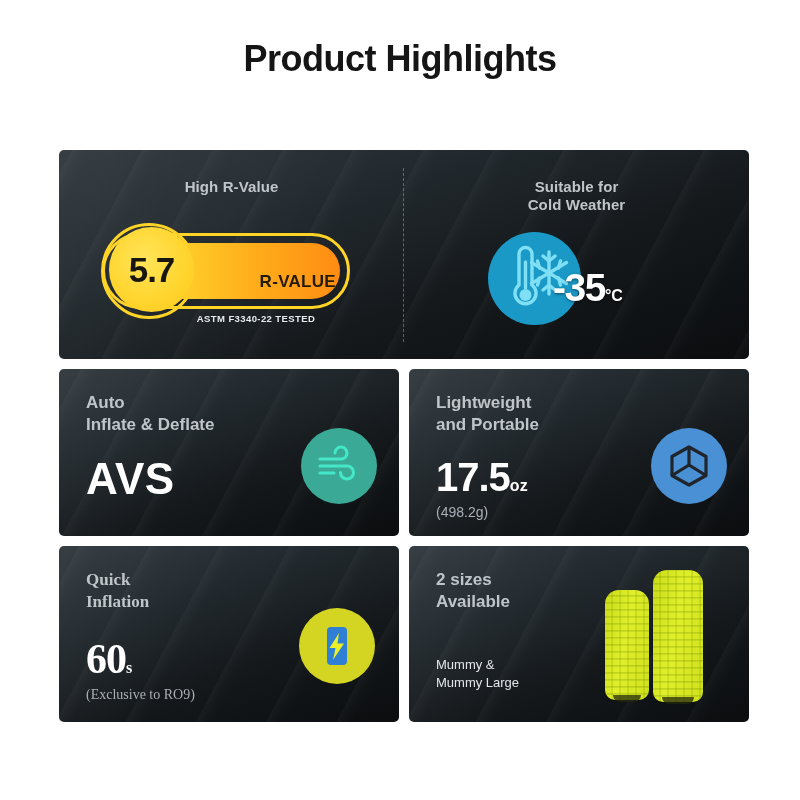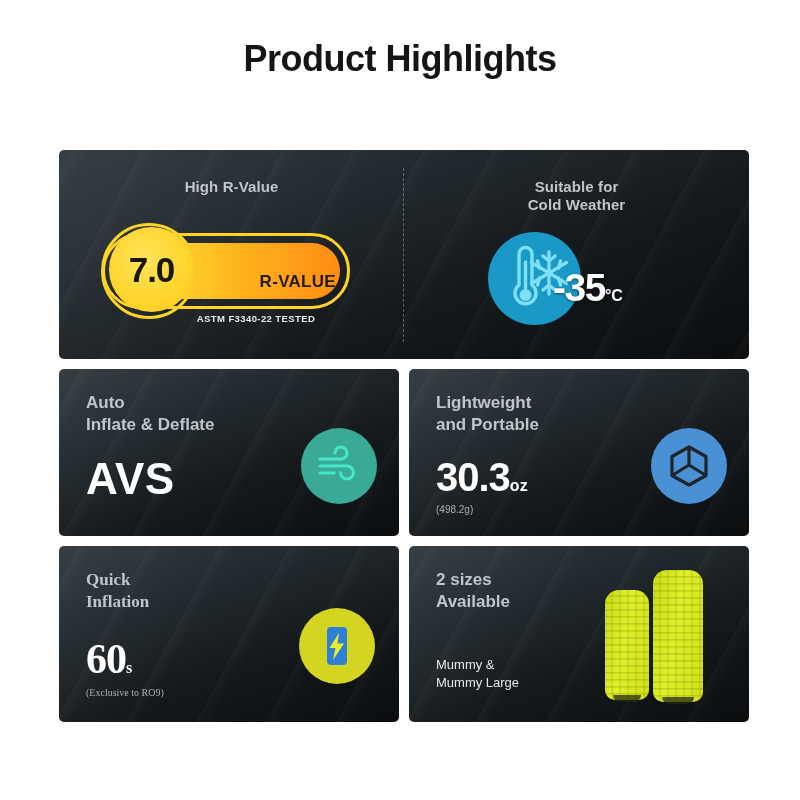--- a/index.html
+++ b/index.html
@@ -231,21 +231,21 @@
     white-space: nowrap;
   }
   .stat-avs  { top: 88px;  font-size: 44px; letter-spacing: 0.5px; }
   .stat-wt   { top: 88px;  font-size: 40px; letter-spacing: -1px; }
   .stat-sec  { top: 92px;  font-size: 42px; letter-spacing: -1px; }
   .stat-unit { font-size: 16px; font-weight: bold; letter-spacing: 0; }
   .card-sub {
     position: absolute;
     left: 27px;
     color: #a9b0b6;
-    font-size: 10px;
+    font-size: 14px;
     font-weight: normal;
   }
   .sub-wt  { top: 135px; }
   .sub-sec { top: 141px; }
   .sizes-sub {
     position: absolute;
     left: 27px;
     top: 110px;
     color: #e2e6e9;
     font-size: 13px;
@@ -314,21 +314,21 @@
 
         <div class="half half-left">
           <div class="head-center">High R-Value</div>
 
           <div class="rv-wrap">
             <div class="rv-outline"></div>
             <div class="rv-outline-circ"></div>
             <div class="rv-pill"></div>
             <div class="rv-label">R-VALUE</div>
             <div class="rv-circle">
-              <span class="rv-score">7.0</span>
+              <span class="rv-score">5.7</span>
             </div>
             <div class="rv-astm">ASTM F3340-22 TESTED</div>
           </div>
         </div>
 
         <div class="half half-right">
           <div class="head-center">
             <div>Suitable for</div>
             <div>Cold Weather</div>
           </div>
@@ -381,21 +381,21 @@
         </div>
       </div>
     </div>
 
     <div class="panel card-light">
       <div class="panel-inner">
         <div class="card-head">
           <div>Lightweight</div>
           <div>and Portable</div>
         </div>
-        <div class="card-stat stat-wt"><span>30.3</span><span class="stat-unit">oz</span></div>
+        <div class="card-stat stat-wt"><span>17.5</span><span class="stat-unit">oz</span></div>
         <div class="card-sub sub-wt">(498.2g)</div>
         <div class="icon-circle ic-cube">
           <svg width="46" height="46" viewBox="0 0 46 46">
             <g stroke="#20242b" stroke-width="3.2" fill="none" stroke-linejoin="round">
               <path d="M23 4 L40 13.5 V32.5 L23 42 L6 32.5 V13.5 Z"></path>
               <path d="M23 4 L23 22 L40 32.5"></path>
               <path d="M23 22 L6 32.5"></path>
             </g>
           </svg>
         </div>

